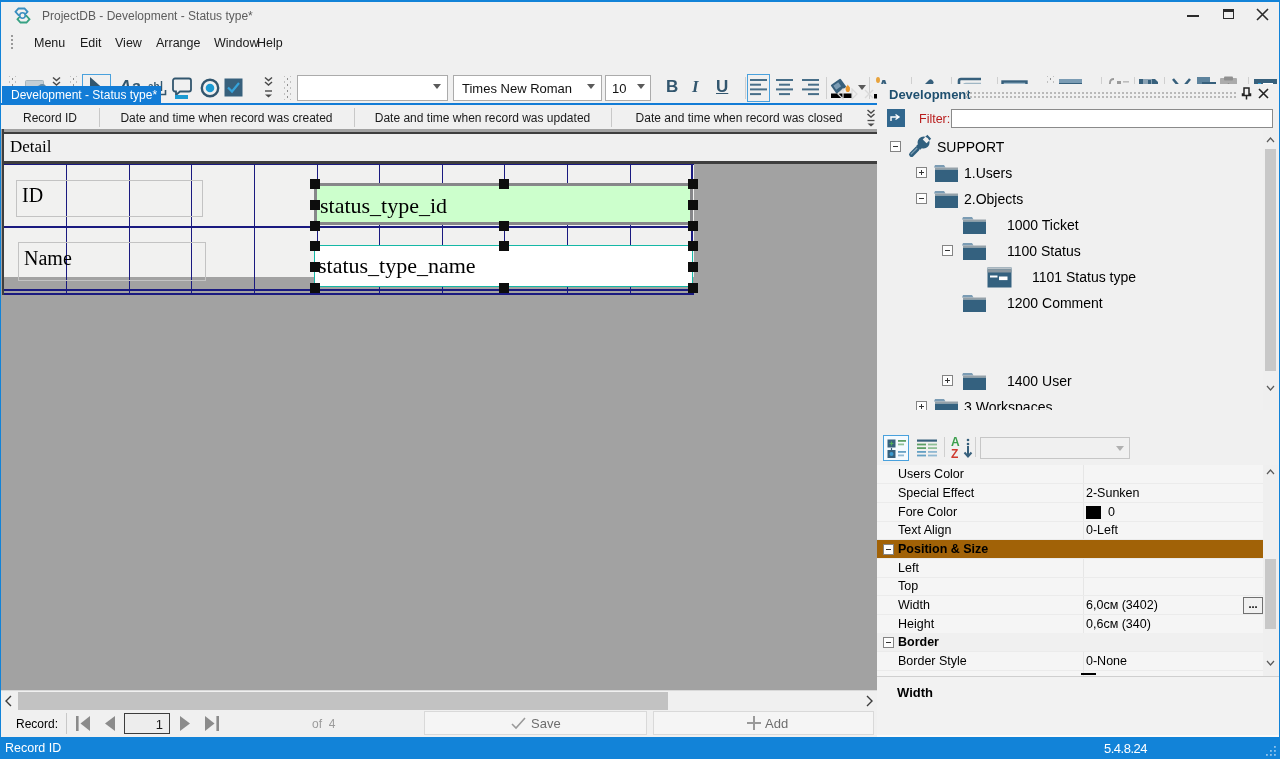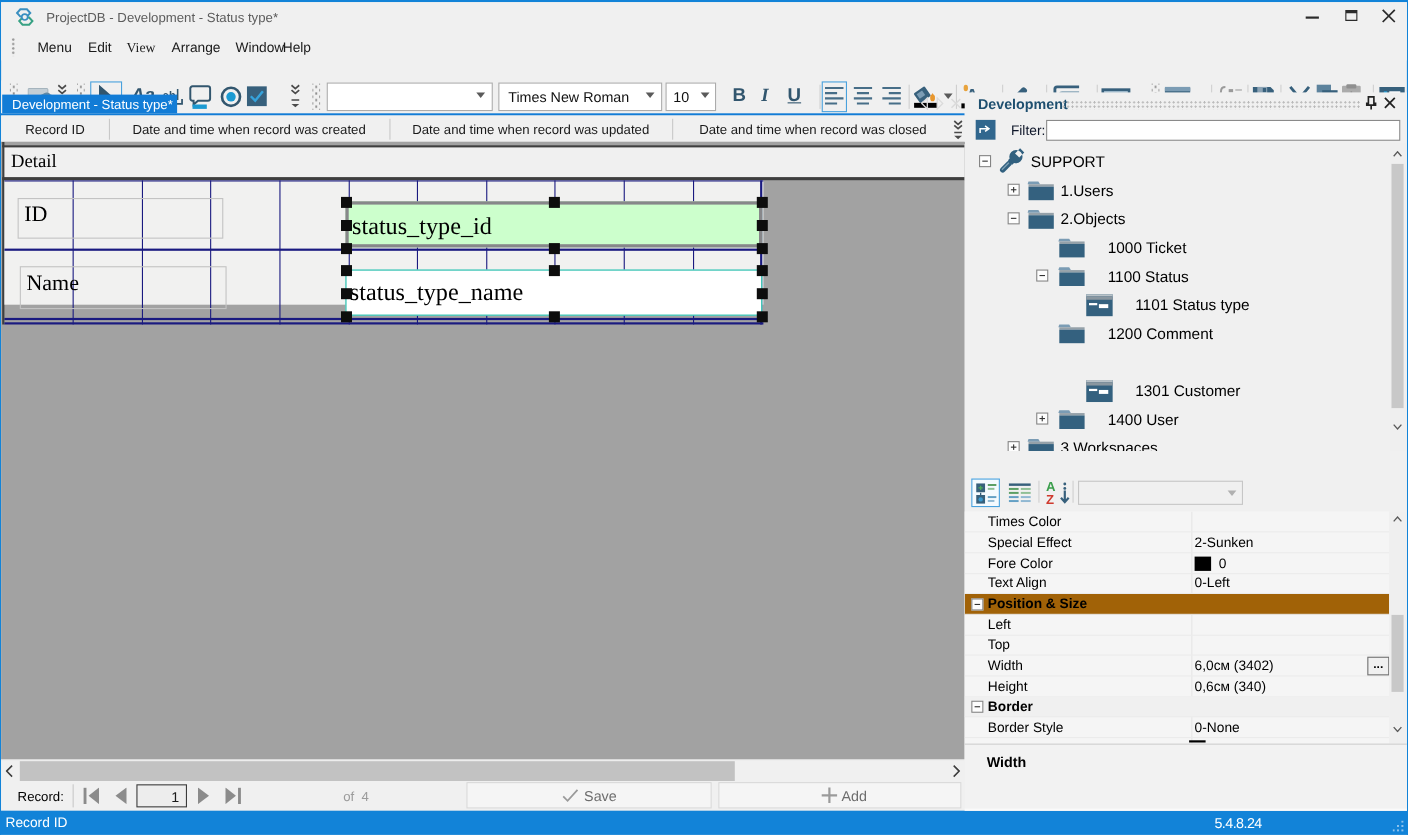--- a/index.html
+++ b/index.html
@@ -46,21 +46,21 @@
   <div class="abs" style="left:1222px;top:7px;width:11px;height:10px;border:1.5px solid #2b2b2b;border-top-width:3px;"></div>
   <svg class="abs" style="left:1255px;top:6px" width="13" height="13" viewBox="0 0 13 13">
       <path d="M1 1 L12 12 M12 1 L1 12" stroke="#2b2b2b" stroke-width="1.6"></path>
     </svg>
 </div>
 
 <div id="menubar" class="abs" style="left:1px;top:30px;width:1278px;height:25px;background:#f0f0f0;font-size:12.5px;color:#1a1a1a;">
   <div class="abs grip" style="left:9px;top:4px;width:4px;height:17px;background-image:radial-gradient(circle,#9a9a9a 1px,transparent 1.2px);background-size:4px 4px;"></div>
   <div class="abs" style="left:33px;top:6px;">Menu</div>
   <div class="abs" style="left:79px;top:6px;">Edit</div>
-  <div class="abs" style="left:114px;top:6px;font-family:Liberation Serif, serif;">View</div>
+  <div class="abs" style="left:114px;top:6px;">View</div>
   <div class="abs" style="left:155px;top:6px;">Arrange</div>
   <div class="abs" style="left:213px;top:6px;">Window</div>
   <div class="abs" style="left:256px;top:6px;">Help</div>
 </div>
 
 <div id="toolbar" class="abs" style="left:1px;top:55px;width:1224px;height:30px;background:#f0f0f0;margin-top:18px;">
   <div class="grip" style="left:8px"></div>
 
   <svg class="abs" style="left:24px;top:6px" width="25" height="19" viewBox="0 0 25 19">
     <rect x="0.5" y="1.5" width="18" height="14" rx="1" fill="#c3ced5" stroke="#a5b4bd"></rect>
@@ -410,21 +410,21 @@
   </svg>
   <svg class="abs" style="left:381px;top:4px" width="11" height="11" viewBox="0 0 11 11">
       <path d="M1 1 L10 10 M10 1 L1 10" stroke="#222" stroke-width="1.6"></path>
     </svg>
 
   <div class="abs" style="left:10px;top:25px;width:18px;height:18px;background:#31678e;">
     <svg class="abs" style="left:3px;top:4px" width="12" height="10" viewBox="0 0 12 10">
         <path d="M1 8 v-4 h7 M5.5 1.5 L9 4 L5.5 6.5" fill="none" stroke="#fff" stroke-width="1.4"></path>
       </svg>
   </div>
-  <div class="abs" style="left:42px;top:28px;font-size:12.5px;color:#0f172a;">Filter:</div>
+  <div class="abs" style="left:42px;top:28px;font-size:12.5px;color:#b91c1c;">Filter:</div>
   <div class="abs" style="left:74px;top:25px;width:322px;height:19px;background:#fff;border:1px solid #8a8a8a;"></div>
 
   <div id="tree" class="abs" style="left:0;top:46px;width:386px;height:280px;overflow:hidden;font-size:14px;color:#000;">
     <div class="trow" style="top:4px">
       <div class="exp" style="left:13px;top:7px"></div>
       <svg class="abs" style="left:28px;top:0px" width="28" height="27" viewBox="0 0 28 27">
         <g transform="rotate(45 14 13)">
           <path fill-rule="evenodd" d="M14 0.5 a6 6 0 0 1 6 6 a6 6 0 0 1 -3.2 5.3 l0 2.2 h-5.6 l0 -2.2 a6 6 0 0 1 -3.2 -5.3 a6 6 0 0 1 6 -6 Z M11.3 -1.5 h5.4 v6.5 h-5.4 Z" fill="#31607f"></path>
           <rect x="11.5" y="13" width="5" height="13" rx="2.5" fill="#31607f"></rect>
           <path d="M13.4 15 v9" stroke="#7fa0b5" stroke-width="1.2"></path>
@@ -478,30 +478,20 @@
       <div class="ttxt" style="left:155px">1101 Status type</div>
     </div>
     <div class="trow" style="top:160px">
       <svg class="abs" style="left:85px;top:2px" width="26" height="21" viewBox="0 0 26 21">
           <path d="M1 3 h9 l1.5 2.5 h-11.5 Z" fill="#7b9cb4"></path>
           <rect x="1" y="5.5" width="23" height="2.2" fill="#95a1a9"></rect>
           <rect x="1" y="7.7" width="23" height="12.3" fill="#34617f"></rect>
         </svg>
       <div class="ttxt" style="left:130px">1200 Comment</div>
     </div>
-    <div class="trow" style="top:212px">
-      <svg class="abs" style="left:110px;top:3px" width="25" height="21" viewBox="0 0 25 21">
-          <rect x="0.5" y="0.5" width="24" height="20" fill="#34617f"></rect>
-          <rect x="0.5" y="0.5" width="24" height="2" fill="#b9c2c8"></rect>
-          <rect x="0.5" y="2.5" width="24" height="3" fill="#8a97a0"></rect>
-          <rect x="3" y="8.5" width="7.5" height="2" fill="#fff"></rect>
-          <rect x="12" y="9.5" width="8.5" height="3.6" fill="#fff"></rect>
-        </svg>
-      <div class="ttxt" style="left:155px">1301 Customer</div>
-    </div>
     <div class="trow" style="top:238px">
       <div class="exp plus" style="left:65px;top:7px"></div>
       <svg class="abs" style="left:85px;top:2px" width="26" height="21" viewBox="0 0 26 21">
           <path d="M1 3 h9 l1.5 2.5 h-11.5 Z" fill="#7b9cb4"></path>
           <rect x="1" y="5.5" width="23" height="2.2" fill="#95a1a9"></rect>
           <rect x="1" y="7.7" width="23" height="12.3" fill="#34617f"></rect>
         </svg>
       <div class="ttxt" style="left:130px">1400 User</div>
     </div>
     <div class="trow" style="top:264px">
@@ -556,21 +546,21 @@
       <circle cx="5" cy="6" r="1.3" fill="#37607c"></circle>
     <path d="M5 8 v10 M1.5 14.5 L5 18.5 L8.5 14.5" fill="none" stroke="#37607c" stroke-width="2"></path>
   </svg>
   <div class="tsep" style="left:98px;top:353px;height:20px;"></div>
   <div class="abs" style="left:103px;top:353px;width:150px;height:22px;background:#f0f0f0;border:1px solid #c6c6c6;"></div>
   <div class="darr" style="left:239px;top:362px;border-top-color:#b0b0b0;"></div>
 
   <div id="propgrid" class="abs" style="left:0;top:381px;width:386px;height:211px;background:#f5f5f5;overflow:hidden;font-size:12.5px;color:#000;">
     <div class="abs" style="left:206px;top:0;width:1px;height:211px;background:#e6e6e6;"></div>
     <div class="prow" style="top:0px">
-        <div class="plab">Times Color</div>
+        <div class="plab">Users Color</div>
       </div>
     <div class="prow" style="top:19px">
         <div class="plab">Special Effect</div>
         <div class="pval">2-Sunken</div>
       </div>
     <div class="prow" style="top:38px">
         <div class="plab">Fore Color</div>
       <div class="abs" style="left:209px;top:3px;width:15px;height:13px;background:#000;"></div>
       <div class="pval" style="left:231px">0</div>
       </div>

